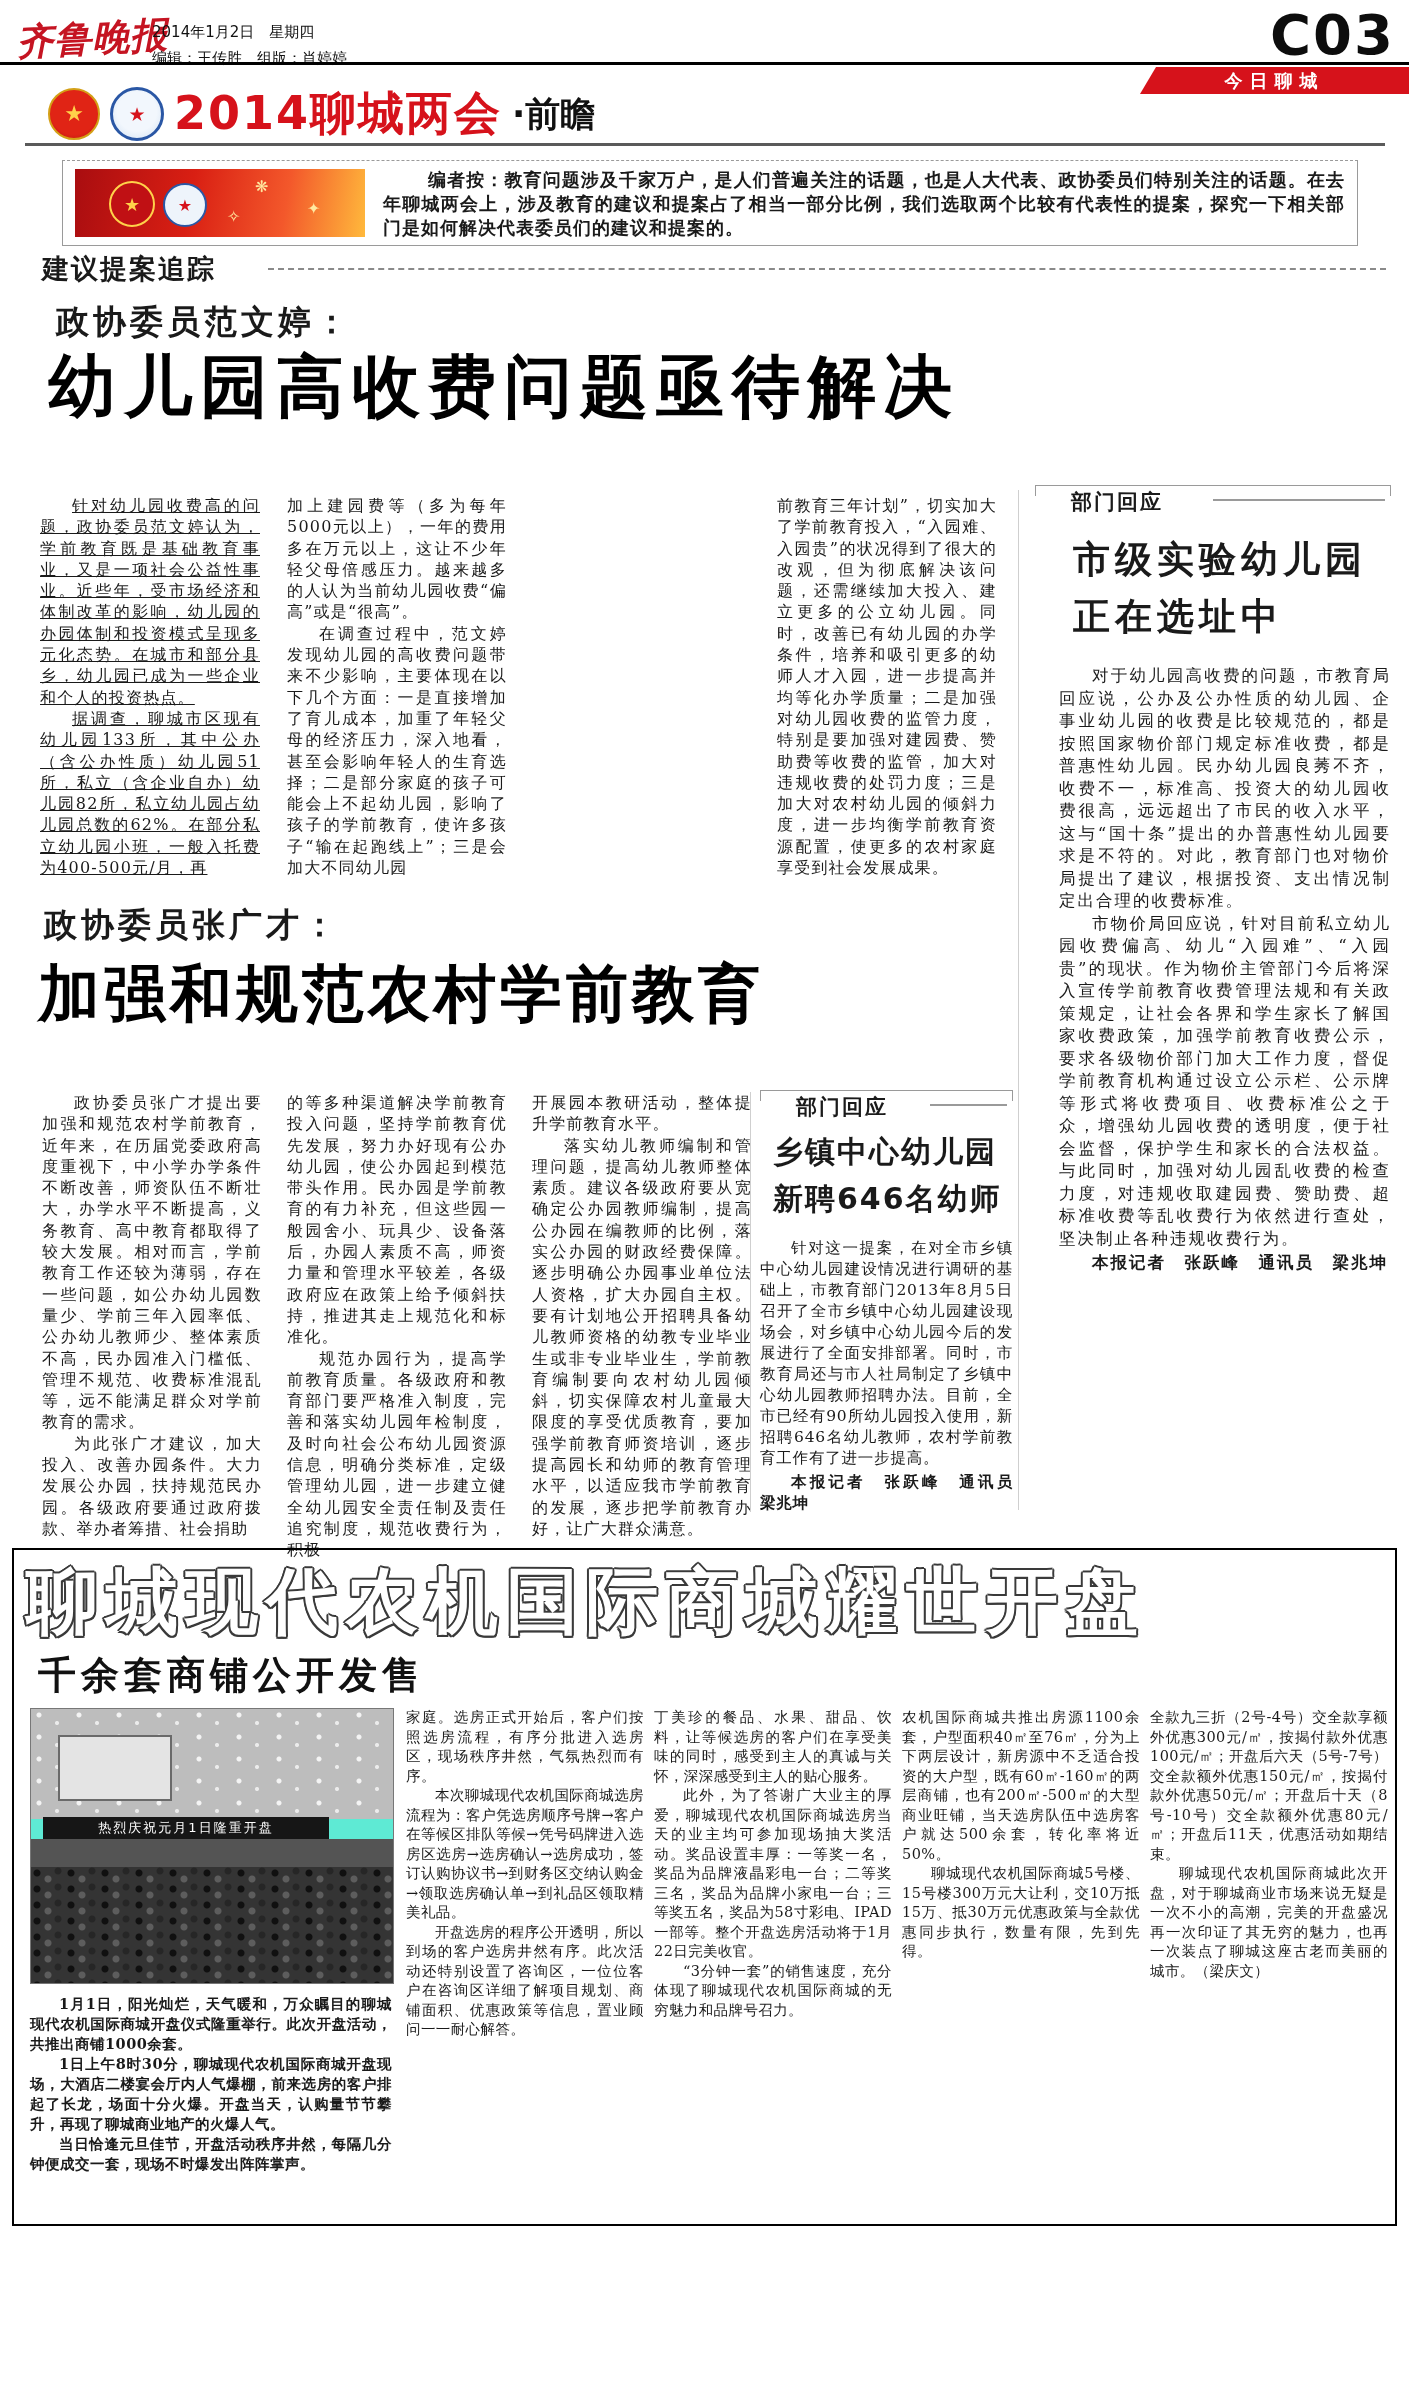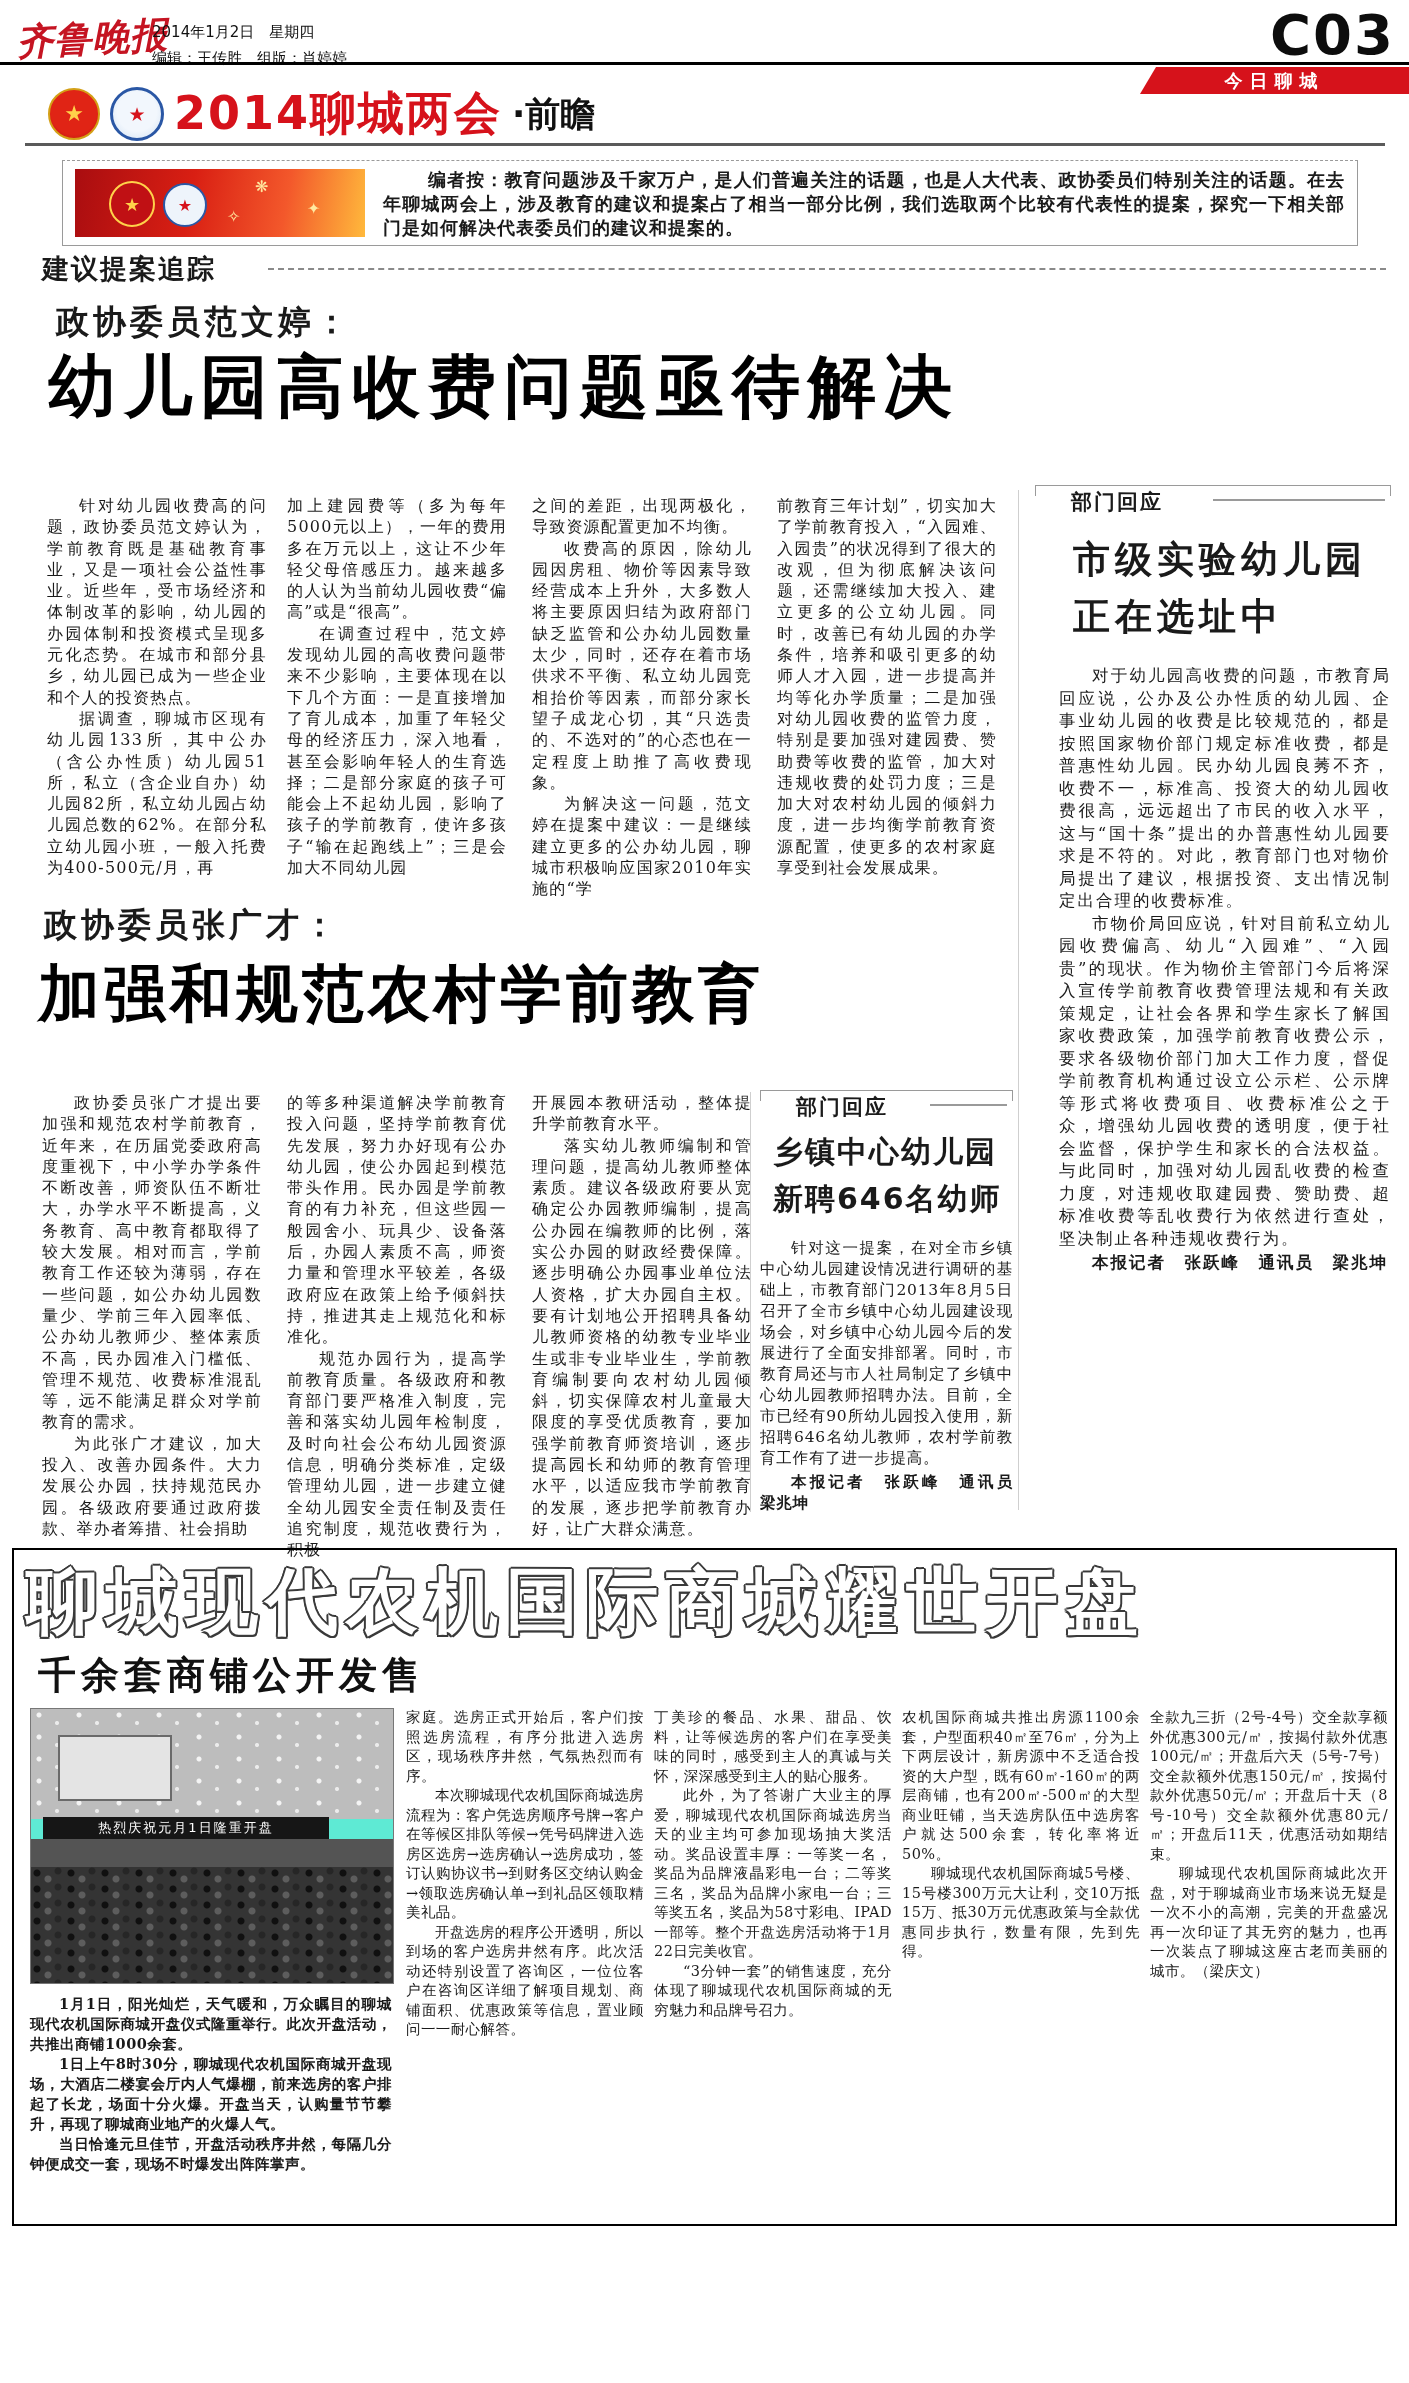--- a/index.html
+++ b/index.html
@@ -48,21 +48,21 @@
   
   .a1-kicker{left:56px;top:300px;font-size:33px;font-weight:700;letter-spacing:4px;}
   .a1-title{left:48px;top:342px;font-size:68px;font-weight:900;letter-spacing:8px;color:#000;}
   .a2-kicker{left:44px;top:903px;font-size:33px;font-weight:700;letter-spacing:4px;}
   .a2-title{left:38px;top:952px;font-size:62px;font-weight:900;letter-spacing:4px;color:#000;}
 
   
   .bodycol{width:220px;font-size:16px;line-height:21.3px;letter-spacing:1.2px;text-align:justify;}
   .bodycol p,.respbody p,.adcol p,.caption p{margin:0;text-indent:2em;text-align:justify;}
   .bodycol p.cont,.respbody p.cont,.adcol p.cont,.caption p.cont{text-indent:0;}
-  .c1{left:47px;top:495px;} .c2{left:287px;top:495px;} .c3{left:532px;top:495px;} .c4{left:777px;top:495px;}
+  .c1{left:40px;top:495px;text-decoration:underline;} .c2{left:287px;top:495px;} .c3{left:532px;top:495px;} .c4{left:777px;top:495px;}
   .d1{left:42px;top:1092px;} .d2{left:287px;top:1092px;} .d3{left:532px;top:1092px;}
   .vrule{width:1px;background:#cfcfcf;}
 
   
   .respbox{box-sizing:border-box;}
   .resp-tag{position:relative;height:30px;}
   .resp-tag .topline{position:absolute;left:0;right:0;top:0;height:10px;border:1px solid #9a9a9a;border-bottom:none;}
   .resp-tag .lab{position:absolute;left:26px;top:3px;background:#fff;padding:0 10px;font-size:21px;font-weight:700;letter-spacing:2px;}
   .resp-tag .midline{position:absolute;top:14px;right:6px;height:2px;background:#9a9a9a;}
   .resp1{left:1035px;top:485px;width:356px;}
@@ -142,25 +142,20 @@
   <div class="abs a1-kicker sans">政协委员范文婷：</div>
   <div class="abs a1-title sans">幼儿园高收费问题亟待解决</div>
   <div class="abs bodycol c1">
       <p>针对幼儿园收费高的问题，政协委员范文婷认为，学前教育既是基础教育事业，又是一项社会公益性事业。近些年，受市场经济和体制改革的影响，幼儿园的办园体制和投资模式呈现多元化态势。在城市和部分县乡，幼儿园已成为一些企业和个人的投资热点。</p>
       <p>据调查，聊城市区现有幼儿园133所，其中公办（含公办性质）幼儿园51所，私立（含企业自办）幼儿园82所，私立幼儿园占幼儿园总数的62%。在部分私立幼儿园小班，一般入托费为400-500元/月，再</p>
     </div>
   <div class="abs bodycol c2">
       <p class="cont">加上建园费等（多为每年5000元以上），一年的费用多在万元以上，这让不少年轻父母倍感压力。越来越多的人认为当前幼儿园收费“偏高”或是“很高”。</p>
       <p>在调查过程中，范文婷发现幼儿园的高收费问题带来不少影响，主要体现在以下几个方面：一是直接增加了育儿成本，加重了年轻父母的经济压力，深入地看，甚至会影响年轻人的生育选择；二是部分家庭的孩子可能会上不起幼儿园，影响了孩子的学前教育，使许多孩子“输在起跑线上”；三是会加大不同幼儿园</p>
     </div>
-  <div class="abs bodycol c3">
-      <p class="cont">之间的差距，出现两极化，导致资源配置更加不均衡。</p>
-      <p>收费高的原因，除幼儿园因房租、物价等因素导致经营成本上升外，大多数人将主要原因归结为政府部门缺乏监管和公办幼儿园数量太少，同时，还存在着市场供求不平衡、私立幼儿园竞相抬价等因素，而部分家长望子成龙心切，其“只选贵的、不选对的”的心态也在一定程度上助推了高收费现象。</p>
-      <p>为解决这一问题，范文婷在提案中建议：一是继续建立更多的公办幼儿园，聊城市积极响应国家2010年实施的“学</p>
-    </div>
   <div class="abs bodycol c4">
       <p class="cont">前教育三年计划”，切实加大了学前教育投入，“入园难、入园贵”的状况得到了很大的改观，但为彻底解决该问题，还需继续加大投入、建立更多的公立幼儿园。同时，改善已有幼儿园的办学条件，培养和吸引更多的幼师人才入园，进一步提高并均等化办学质量；二是加强对幼儿园收费的监管力度，特别是要加强对建园费、赞助费等收费的监管，加大对违规收费的处罚力度；三是加大对农村幼儿园的倾斜力度，进一步均衡学前教育资源配置，使更多的农村家庭享受到社会发展成果。</p>
     </div>
   <div class="abs vrule" style="left:1018px;top:490px;height:1020px;"></div>
 
   <div class="abs respbox resp1">
     <div class="resp-tag sans">
       <div class="topline"></div>
       <div class="midline"></div>
       <div class="lab">部门回应</div>

